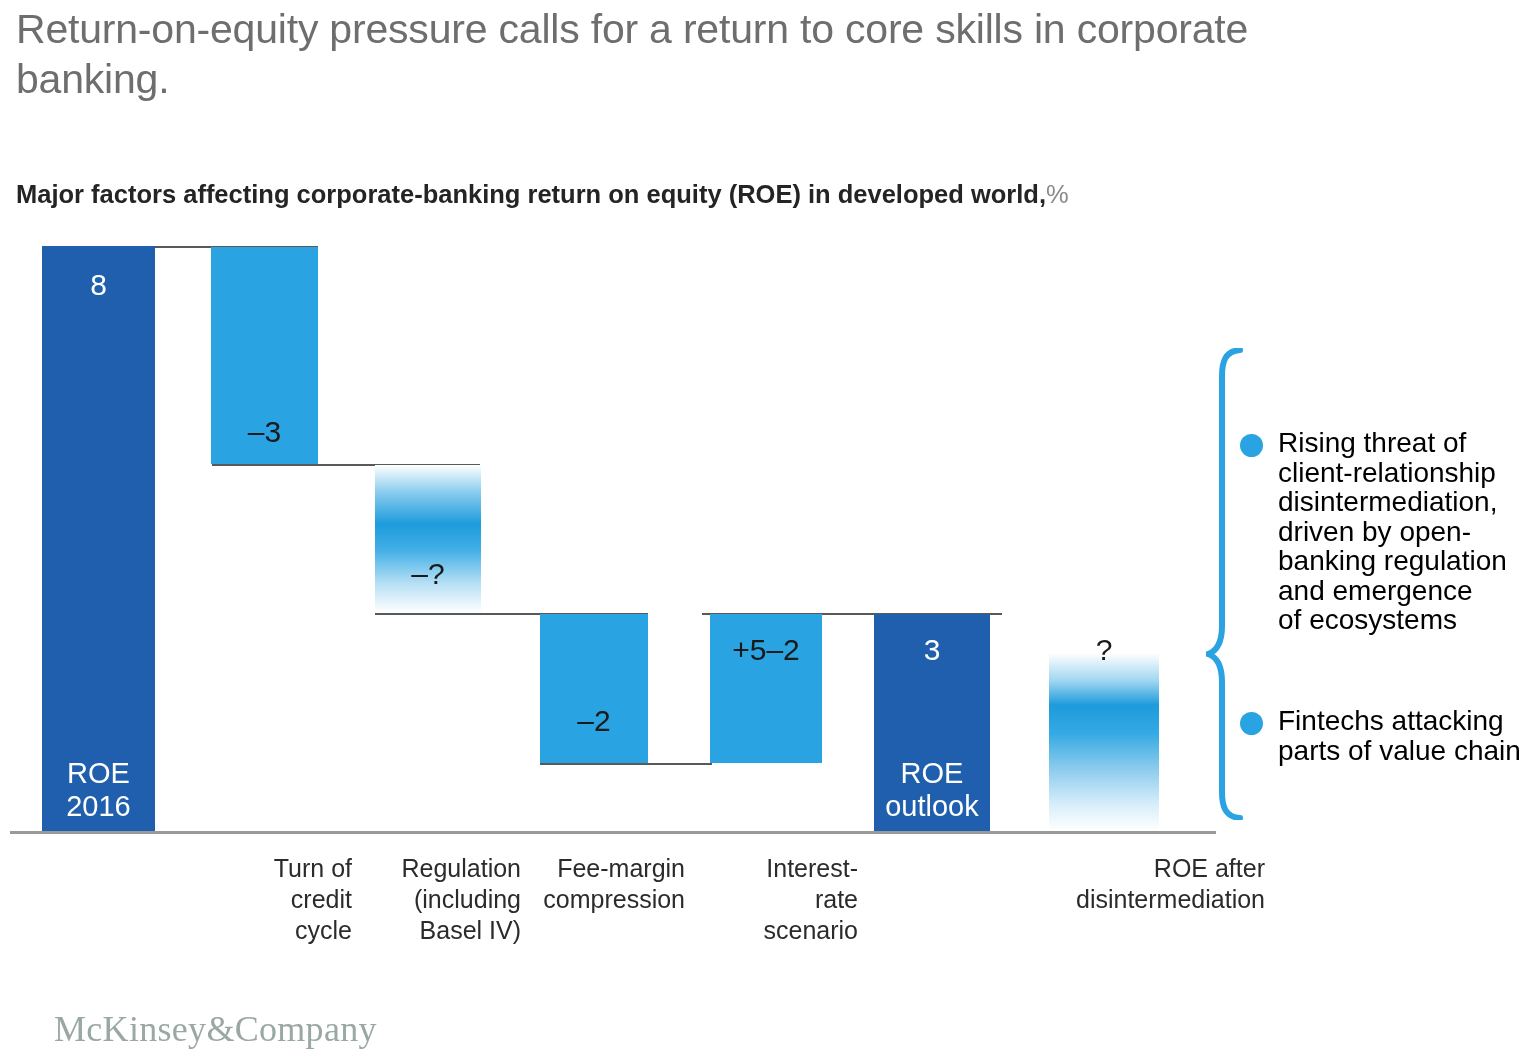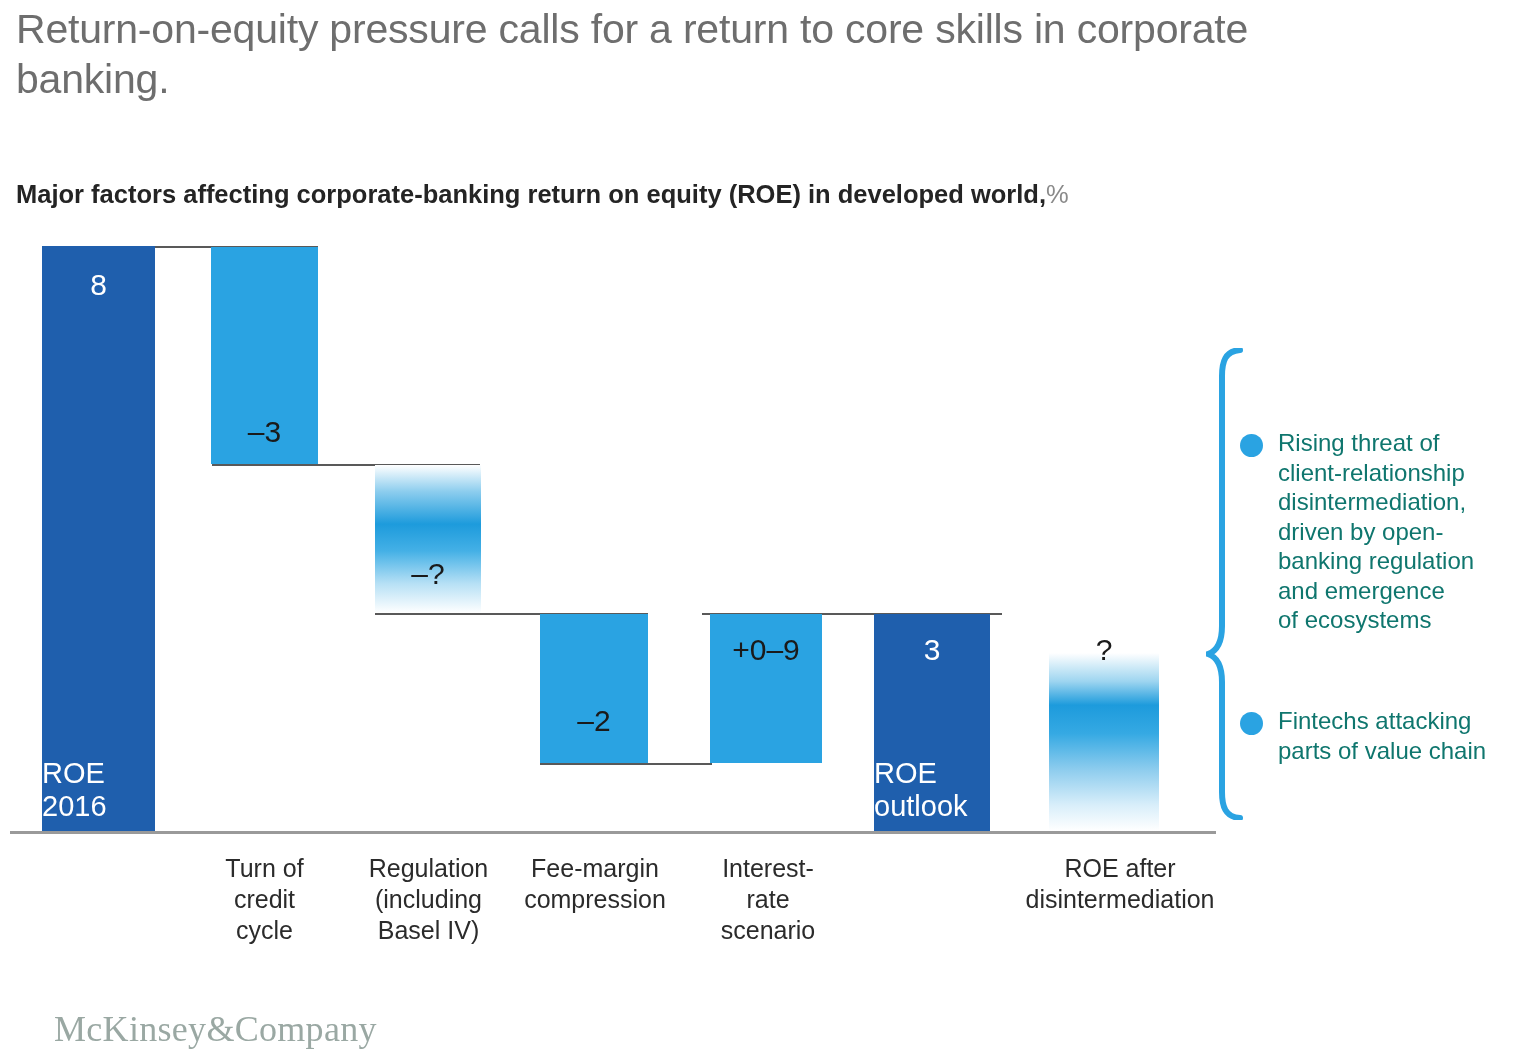--- a/index.html
+++ b/index.html
@@ -83,41 +83,42 @@
     white-space:nowrap;
     text-align:center;
   }
   .bar-val.onDark{color:#ffffff;}
 
   .bar-caption{
     position:absolute;
     font-size:29px;
     line-height:33px;
     color:#ffffff;
+    text-align:center;
     white-space:pre-line;
   }
 
   .connector{
     position:absolute;
     height:2px;
     background:#595959;
   }
 
   .baseline{
     position:absolute;
     height:3px;
     background:#9a9a9a;
   }
 
   .xlabel{
     position:absolute;
     font-size:25px;
     line-height:31px;
     color:#2b2b2b;
-    text-align:center;
+    text-align:right;
     white-space:pre-line;
   }
 
   
   .brace{
     position:absolute;
     left:1206px; top:348px;
     width:46px; height:472px;
   }
   .legend-title{
@@ -135,23 +136,23 @@
     width:262px;
   }
   .legend-dot{
     position:absolute;
     width:23px;height:23px;
     border-radius:50%;
     background:#2aa3e2;
   }
   .legend-text{
     position:absolute;
-    font-size:24px;
+    font-size:28px;
     line-height:29.5px;
-    color:#0f766e;
+    color:#000000;
     white-space:pre-line;
   }
 
   
   .logo{
     position:absolute;
     left:18px; top:1008px;
     font-family:"Liberation Serif", serif;
     font-size:36px;
     color:#9aa8a3;
@@ -184,21 +185,21 @@
   <div class="bar light" style="left:211px; top:247px; width:107px; height:217px;"></div>
   <div class="bar-val" style="left:211px; top:415px; width:107px;">–3</div>
 
   <div class="bar grad-reg" style="left:375px; top:465px; width:106px; height:148px;"></div>
   <div class="bar-val" style="left:375px; top:557px; width:106px;">–?</div>
 
   <div class="bar light" style="left:540px; top:614px; width:108px; height:149px;"></div>
   <div class="bar-val" style="left:540px; top:704px; width:108px;">–2</div>
 
   <div class="bar light" style="left:710px; top:614px; width:112px; height:149px;"></div>
-  <div class="bar-val" style="left:706px; top:633px; width:120px;">+0–9</div>
+  <div class="bar-val" style="left:706px; top:633px; width:120px;">+5–2</div>
 
   <div class="bar dark" style="left:874px; top:614px; width:116px; height:217px;"></div>
   <div class="bar-val onDark" style="left:874px; top:633px; width:116px;">3</div>
   <div class="bar-caption" style="left:874px; top:757px; width:116px;">ROE
 outlook</div>
 
   <div class="bar grad-dis" style="left:1049px; top:614px; width:110px; height:217px;"></div>
   <div class="bar-val" style="left:1049px; top:633px; width:110px;">?</div>
 
   <div class="baseline" style="left:10px; top:831px; width:1206px;"></div>

